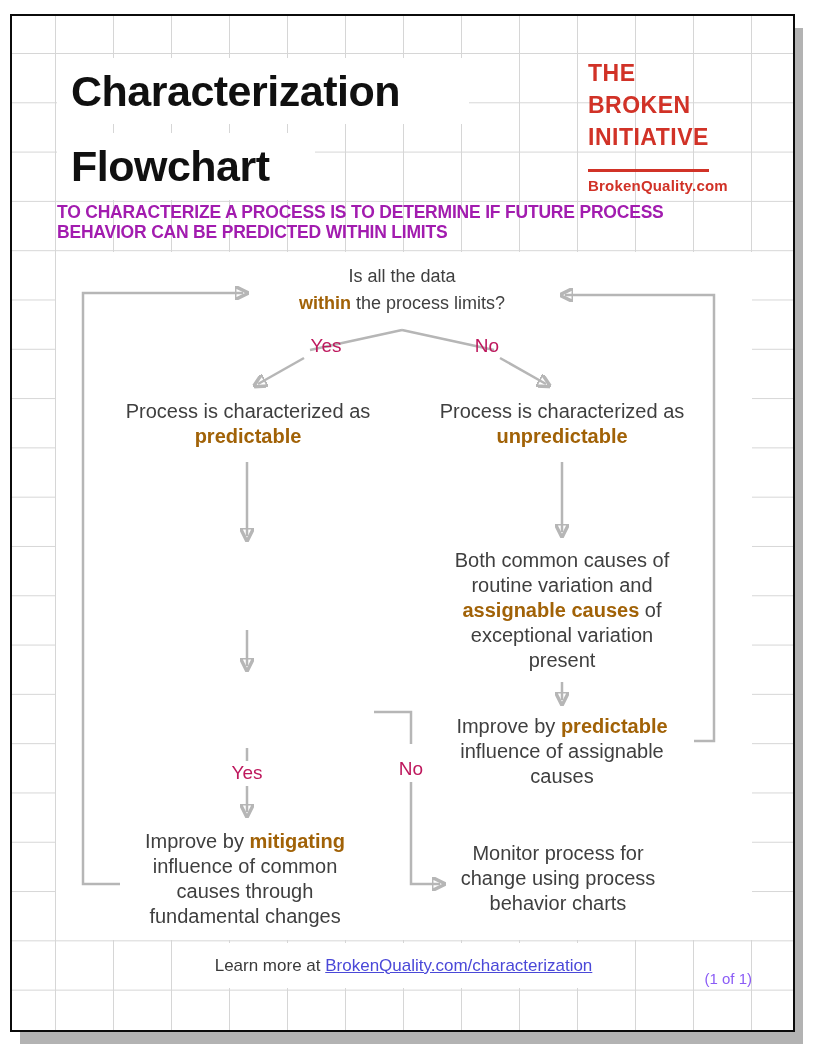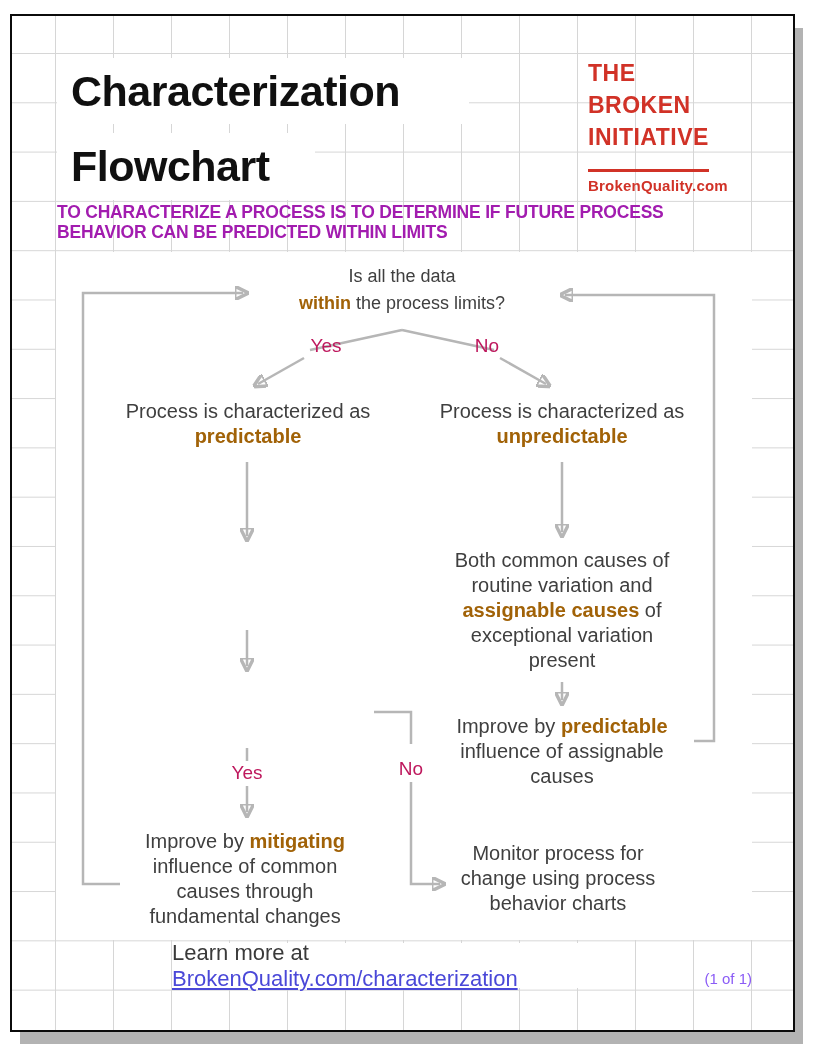--- a/index.html
+++ b/index.html
@@ -43,21 +43,21 @@
   .n-monitor{left:558px;top:841px;}
   .lbl{position:absolute;transform:translateX(-50%);font-size:19px;color:#be185d;z-index:3;}
   .l-yes1{left:326px;top:335px;}
   .l-no1{left:487px;top:335px;}
   .l-yes2{left:247px;top:762px;}
   .l-no2{left:411px;top:758px;}
   
   .connectors{position:absolute;left:0;top:0;z-index:2;pointer-events:none;}
   .connectors path{stroke:#b6b6b6;stroke-width:2.5;fill:none;}
   
-  .footer-text{font-size:22px;color:#3a3a3a;}
+  .footer-text{font-size:17px;color:#3a3a3a;}
   .footer-text a{color:#4a48d8;text-decoration:underline;}
   .pagenum{position:absolute;left:698px;top:970px;width:54px;text-align:right;
            font-size:15px;color:#8b5cf6;z-index:3;}
   .z1{z-index:1;} .z3{z-index:3;}
 </style>
 </head>
 <body>
 
 <div id="canvas">
 

